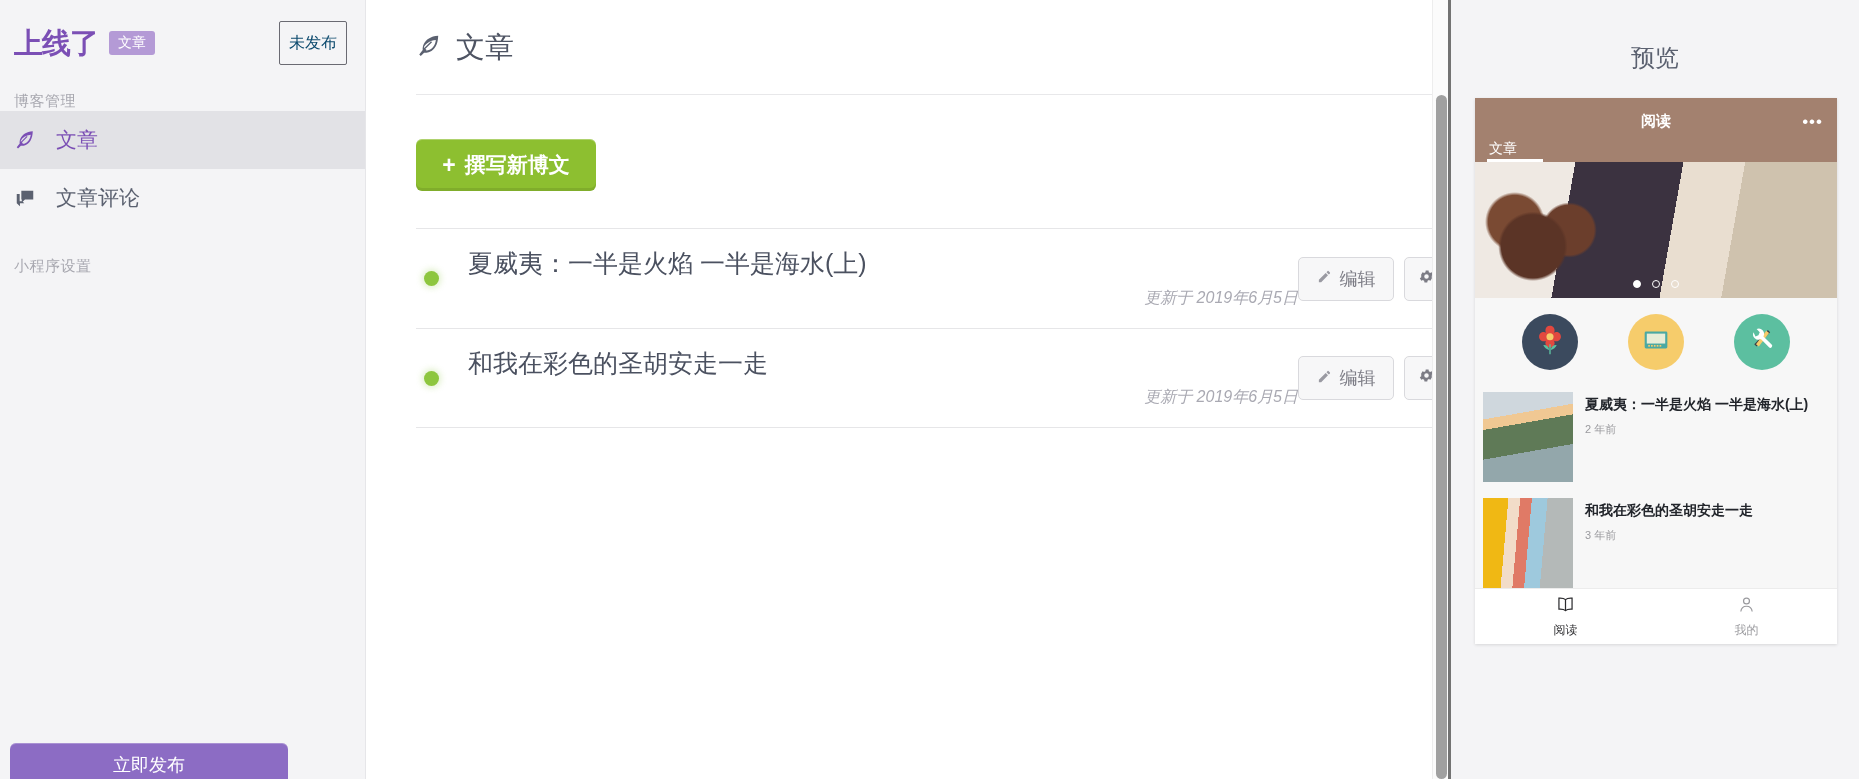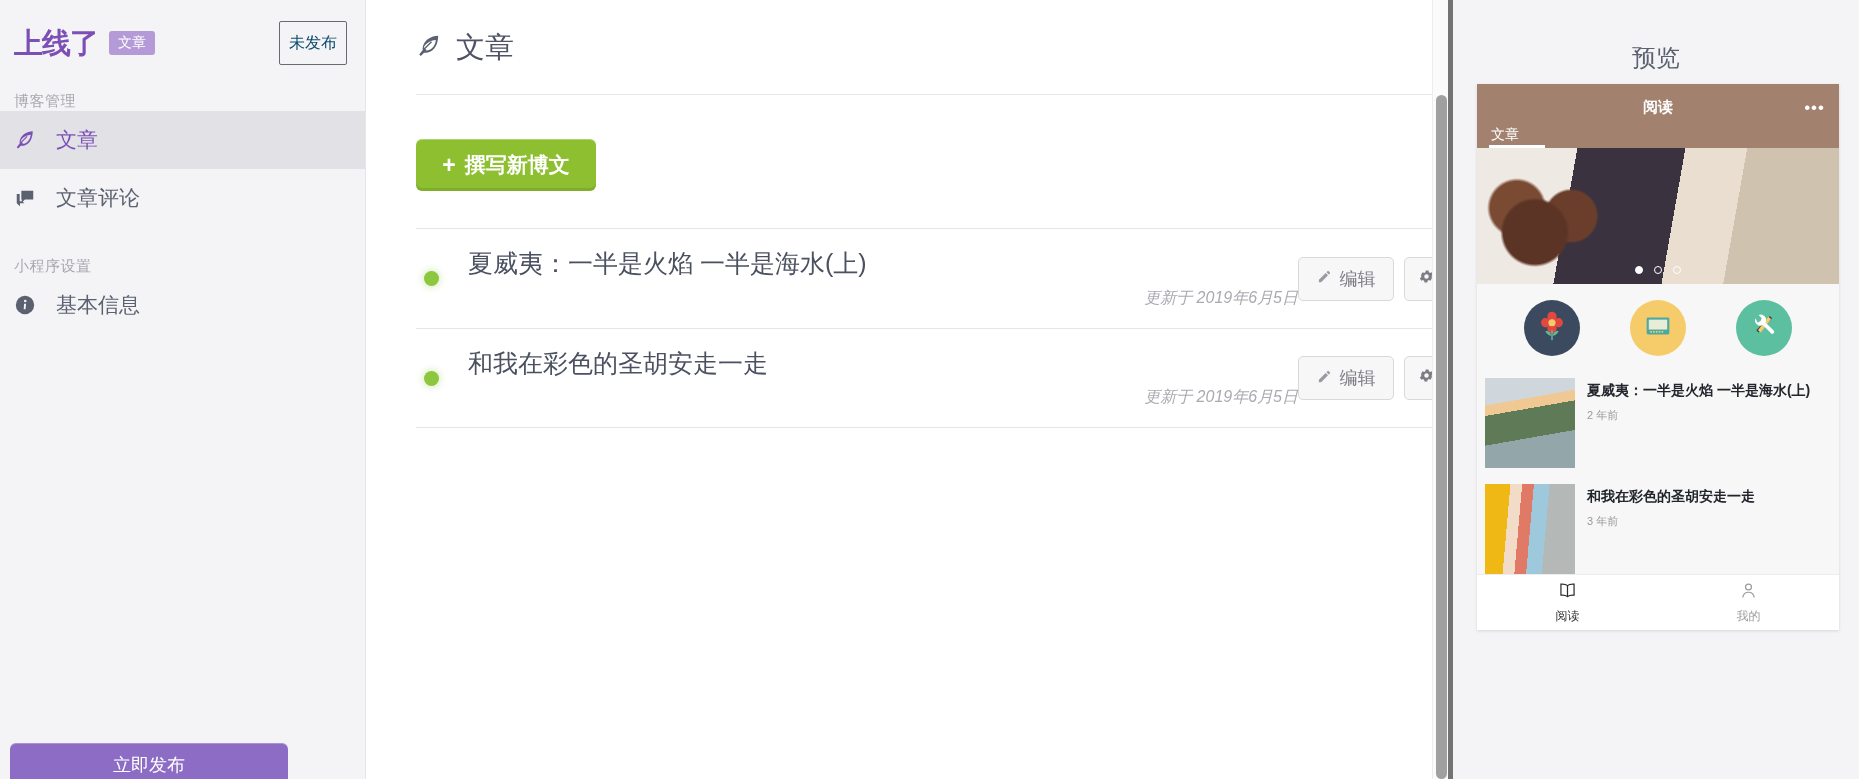--- a/index.html
+++ b/index.html
@@ -112,27 +112,27 @@
     background:#fbfbfb; border-left:1px solid #ededed;
   }
   .vthumb{
     position:absolute; top:95px; left:3px; width:11px; height:684px;
     background:#a0a0a0; border-radius:6px;
   }
 
   
   .preview{
     flex:0 0 411px; width:411px; height:779px; background:#f4f4f6;
-    border-left:5px solid #737373; position:relative;
+    border-left:3px solid #737373; position:relative;
   }
   .preview-title{
     text-align:center; font-size:24px; color:#5b6170; padding-top:42px;
   }
   .phone{
-    position:absolute; left:24px; top:84px; width:362px; height:546px;
+    position:absolute; left:24px; top:98px; width:362px; height:546px;
     background:#701a75; overflow:hidden;
     box-shadow:0 1px 3px rgba(0,0,0,.12);
   }
   .ph-nav{
     height:64px; background:#a3816f; position:relative;
   }
   .ph-nav-title{
     position:absolute; left:0; right:0; top:14px; text-align:center;
     color:#ffffff; font-size:15px; font-weight:bold;
   }
@@ -224,29 +224,20 @@
           <path d="M3 7.5h3.2v8H9l2.2 2.3H6.5V21L3 17.8z"></path>
         </svg>
       </span>
       <span class="nav-label">文章评论</span>
     </div>
 
     <div class="spacer-sec"></div>
 
     <div class="group-title">小程序设置</div>
 
-    <div class="nav-item">
-      <span class="nav-ico">
-        <svg width="22" height="22" viewBox="0 0 24 24" fill="currentColor">
-          <circle cx="12" cy="12" r="10"></circle>
-          <path d="M11 10.5h2.2l-.6 6h-2zM12.3 6.2a1.4 1.4 0 110 2.8 1.4 1.4 0 010-2.8z" fill="#f4f4f6"></path>
-        </svg>
-      </span>
-      <span class="nav-label">基本信息</span>
-    </div>
 
 
 
     <div class="bottom-btn">立即发布</div>
   </div>
 
   <div class="main">
 
     <div class="page-head">
       <span class="feather">

